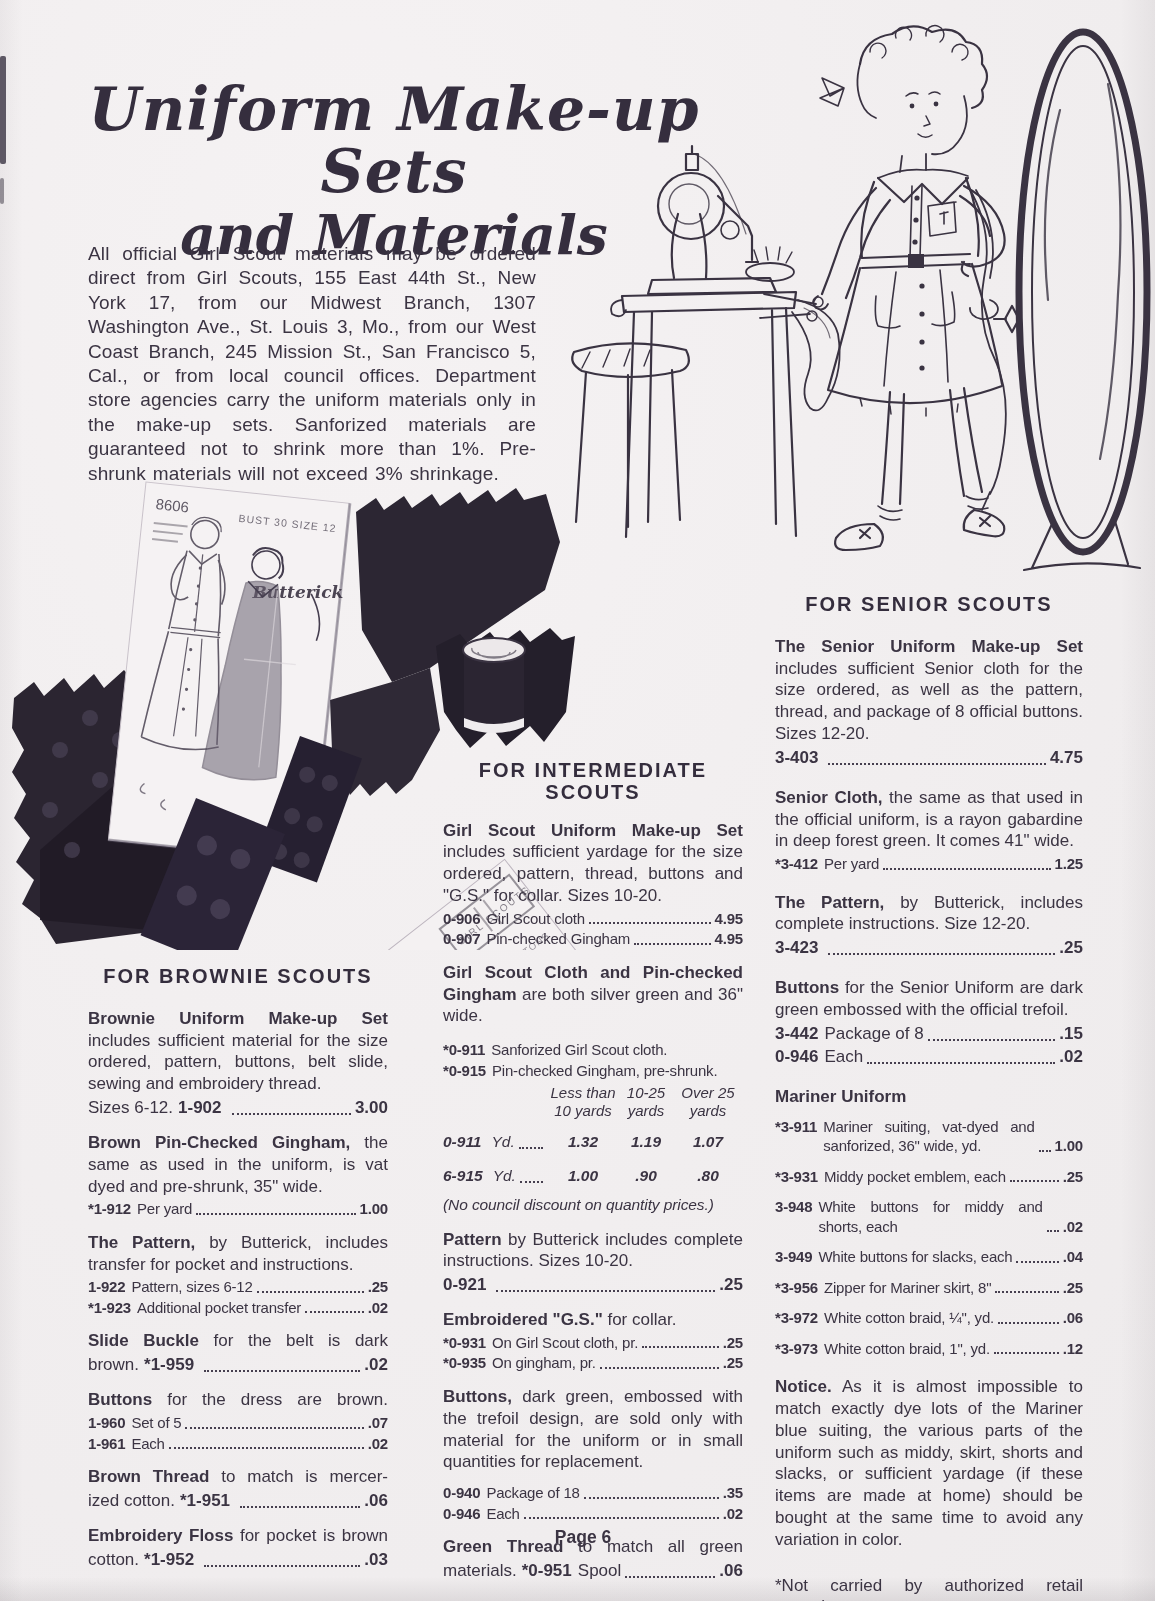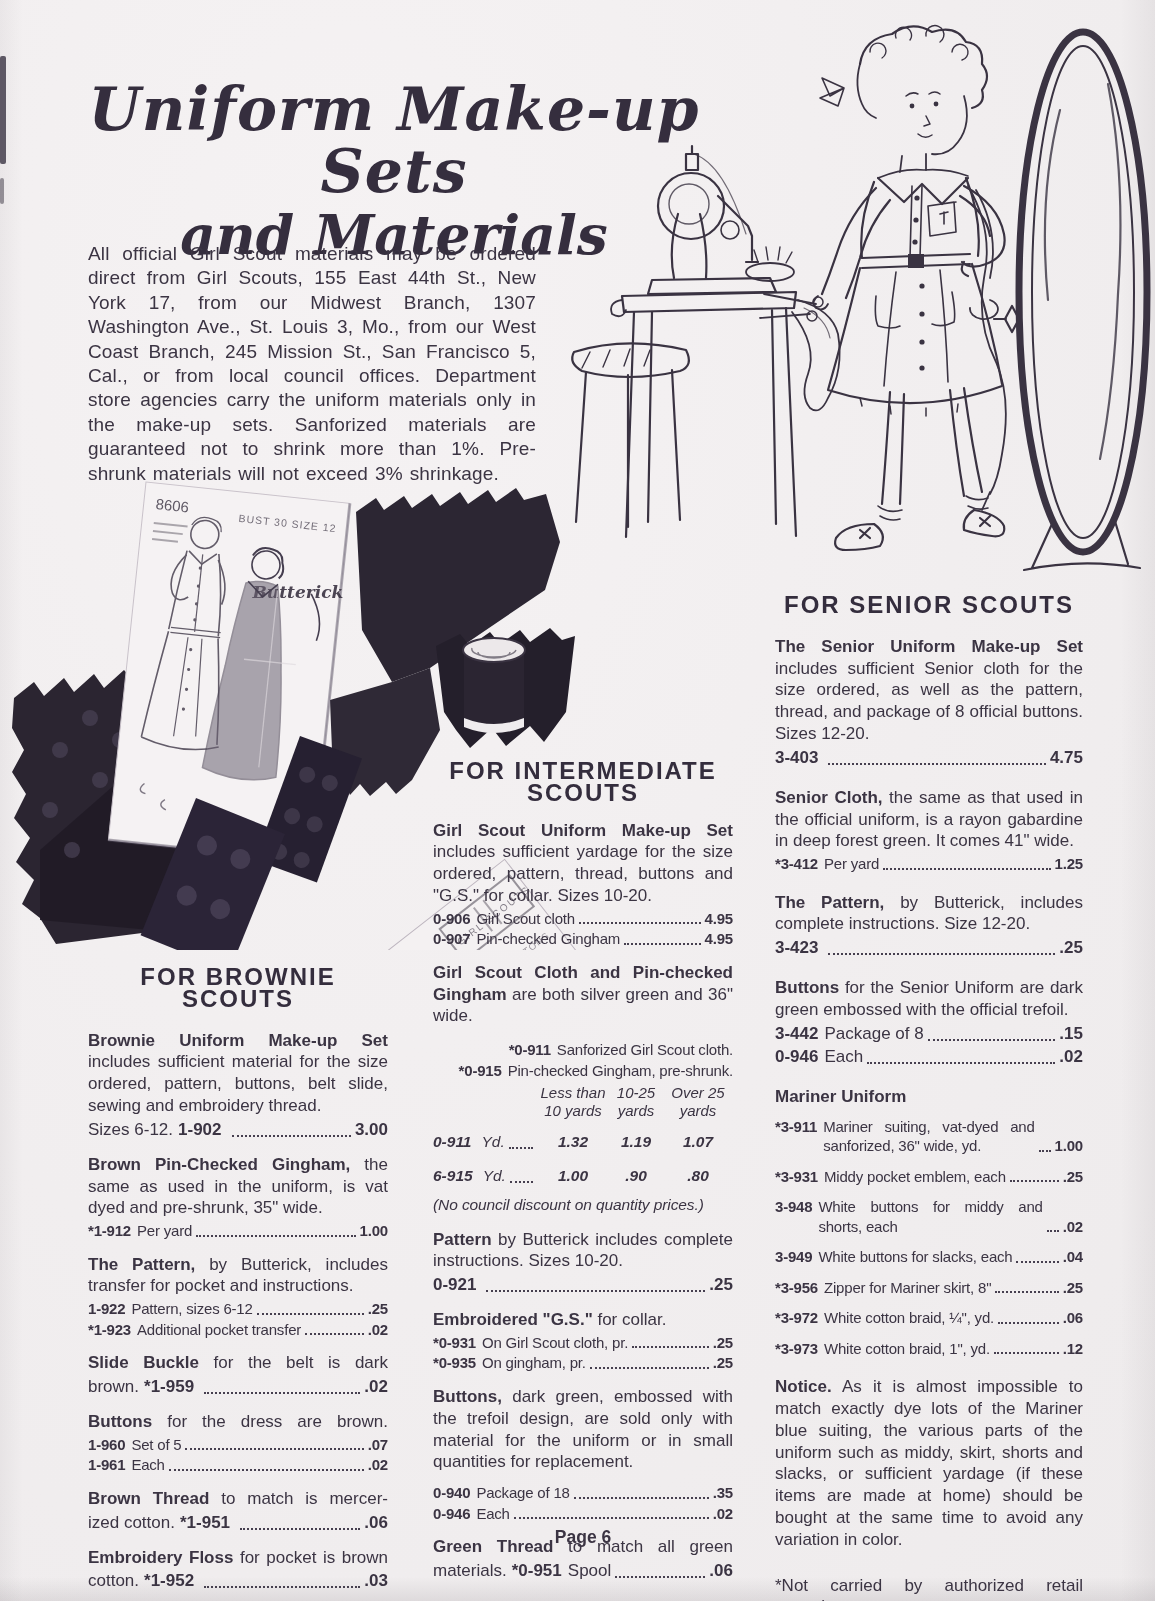--- a/index.html
+++ b/index.html
@@ -20,33 +20,33 @@
   .title .l1{font-size:60px;line-height:1.04;letter-spacing:1px;}
   .title .l2{font-size:55px;line-height:1.04;margin-top:3px;}
 
   
   .intro{position:absolute;left:88px;top:223px;width:448px;font-size:19px;line-height:24.4px;
     text-align:justify;letter-spacing:.15px;word-spacing:1.5px;}
 
   
   .col{position:absolute;font-size:17px;line-height:21.8px;text-align:justify;color:#3b3443;}
   .col-brownie{left:88px;top:966px;width:300px;}
-  .col-intermediate{left:433px;top:760px;width:300px;}
+  .col-intermediate{left:443px;top:760px;width:300px;}
   .col-senior{left:775px;top:594px;width:308px;}
-  .sec-header{font-weight:bold;font-size:24px;letter-spacing:2px;text-align:center;margin:0 0 20px 0;color:#342d3d;}
+  .sec-header{font-weight:bold;font-size:20px;letter-spacing:2px;text-align:center;margin:0 0 20px 0;color:#342d3d;}
   .col-intermediate .sec-header{margin-bottom:16px;}
   .block{margin-bottom:13px;}
   .col-senior .block{margin-bottom:18px;}
   .para{margin:0 0 2px 0;}
   .para b{font-weight:bold;}
   .j-last{text-align-last:justify;}
 
   
   .prow{display:flex;align-items:flex-end;margin-top:1px;}
-  .prow.small{font-size:15px;line-height:19.5px;letter-spacing:-.2px;justify-content:flex-end;}
+  .prow.small{font-size:15px;line-height:19.5px;letter-spacing:-.2px;}
   .prow.body{font-size:17px;line-height:22px;}
   .pre{margin-right:5px;white-space:nowrap;}
   .code{font-weight:bold;margin-right:6px;white-space:nowrap;align-self:flex-start;}
   .desc{flex:0 1 auto;}
   .lead-dots{flex:1 1 14px;min-width:12px;border-bottom:2px dotted #463f4f;margin:0 4px 4px 4px;}
   .price{font-weight:bold;white-space:nowrap;}
 
   
   .qty-table{margin-top:4px;font-style:italic;}
   .thead,.trow{display:grid;grid-template-columns:104px 72px 54px 70px;align-items:end;}

